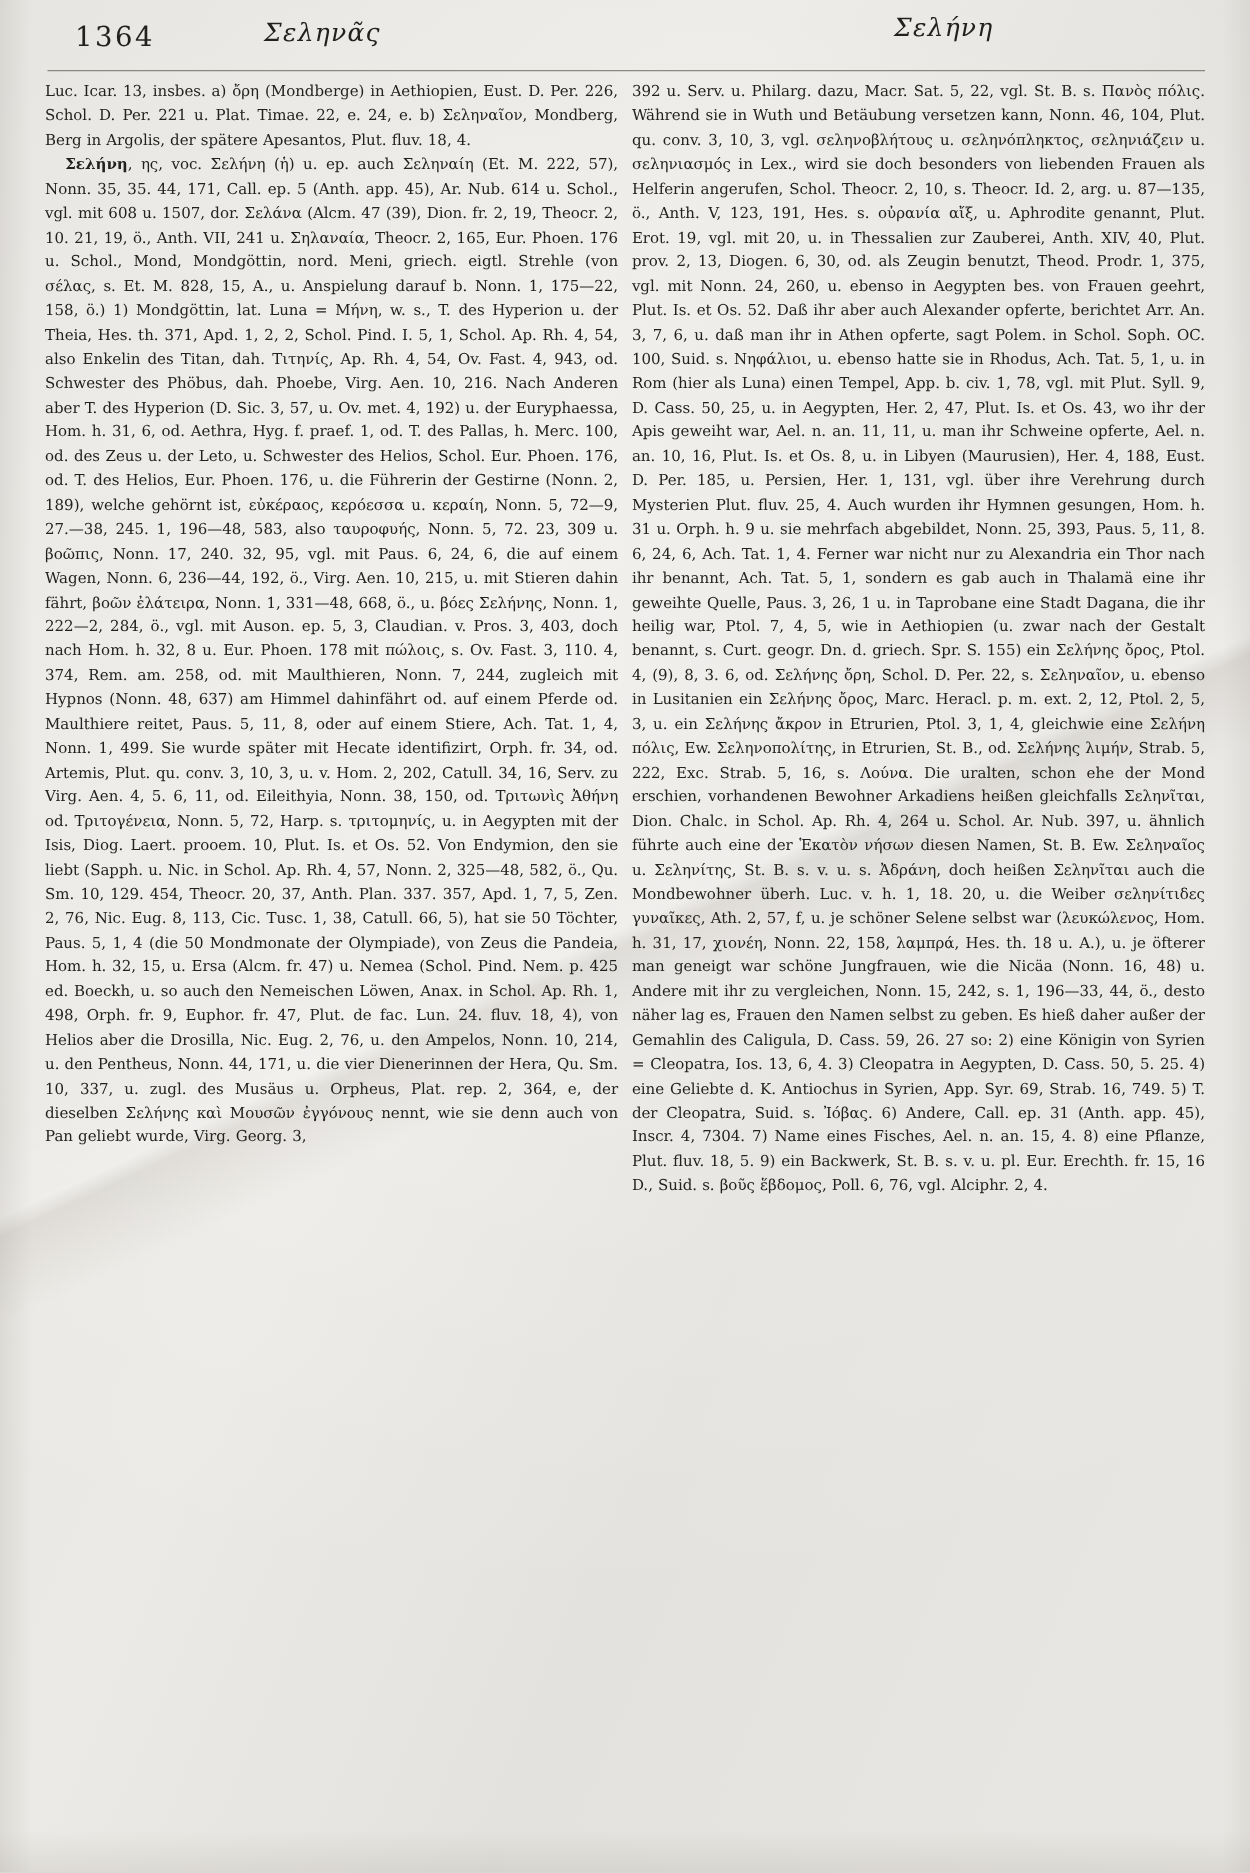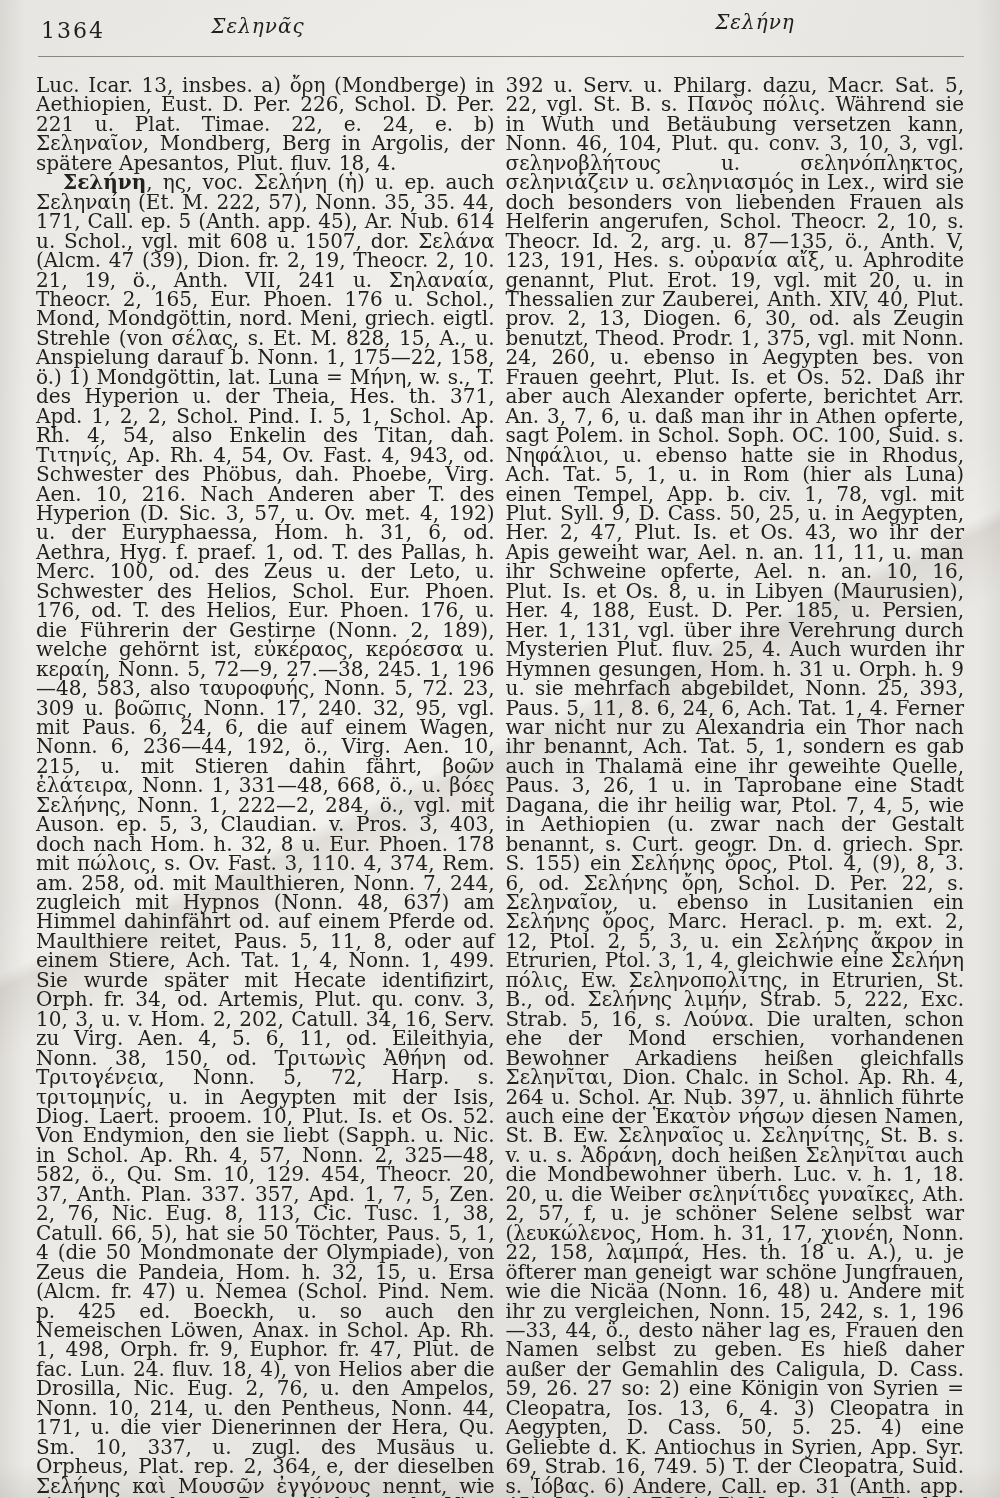--- a/index.html
+++ b/index.html
@@ -30,21 +30,21 @@
       linear-gradient(270deg, rgba(90,85,75,0.08) 0, rgba(0,0,0,0) 22px),
       linear-gradient(0deg, rgba(90,85,75,0.10) 0, rgba(0,0,0,0) 34px),
       linear-gradient(335deg, rgba(0,0,0,0) 46%, rgba(120,112,100,0.12) 49.6%, rgba(255,255,255,0.18) 50.4%, rgba(0,0,0,0) 54%);
   }
   .page-header {
     position: relative;
     height: 58px;
   }
   .page-number {
     position: absolute;
-    left: 41px;
+    left: 60px;
     top: 18px;
     font-size: 22px;
     letter-spacing: 2px;
   }
   .running-head {
     position: absolute;
     top: 14px;
     font-size: 20px;
     font-style: italic;
     letter-spacing: 1px;
@@ -64,25 +64,24 @@
     top: 64px;
     left: 36px;
     right: 36px;
     bottom: 0;
     display: flex;
     gap: 11px;
   }
   .column {
     width: calc(50% - 5.5px);
     text-align: justify;
-    font-size: 20px;
+    font-size: 12px;
     line-height: 19.45px;
     word-spacing: 0.02em;
     hyphens: auto;
-    margin-top: 12px;
     -webkit-hyphens: auto;
   }
   .para {
     margin: 0;
     text-align: justify;
   }
   .para.indent { text-indent: 1.35em; }
   .lemma { font-weight: bold; }
 </style>
 </head>

